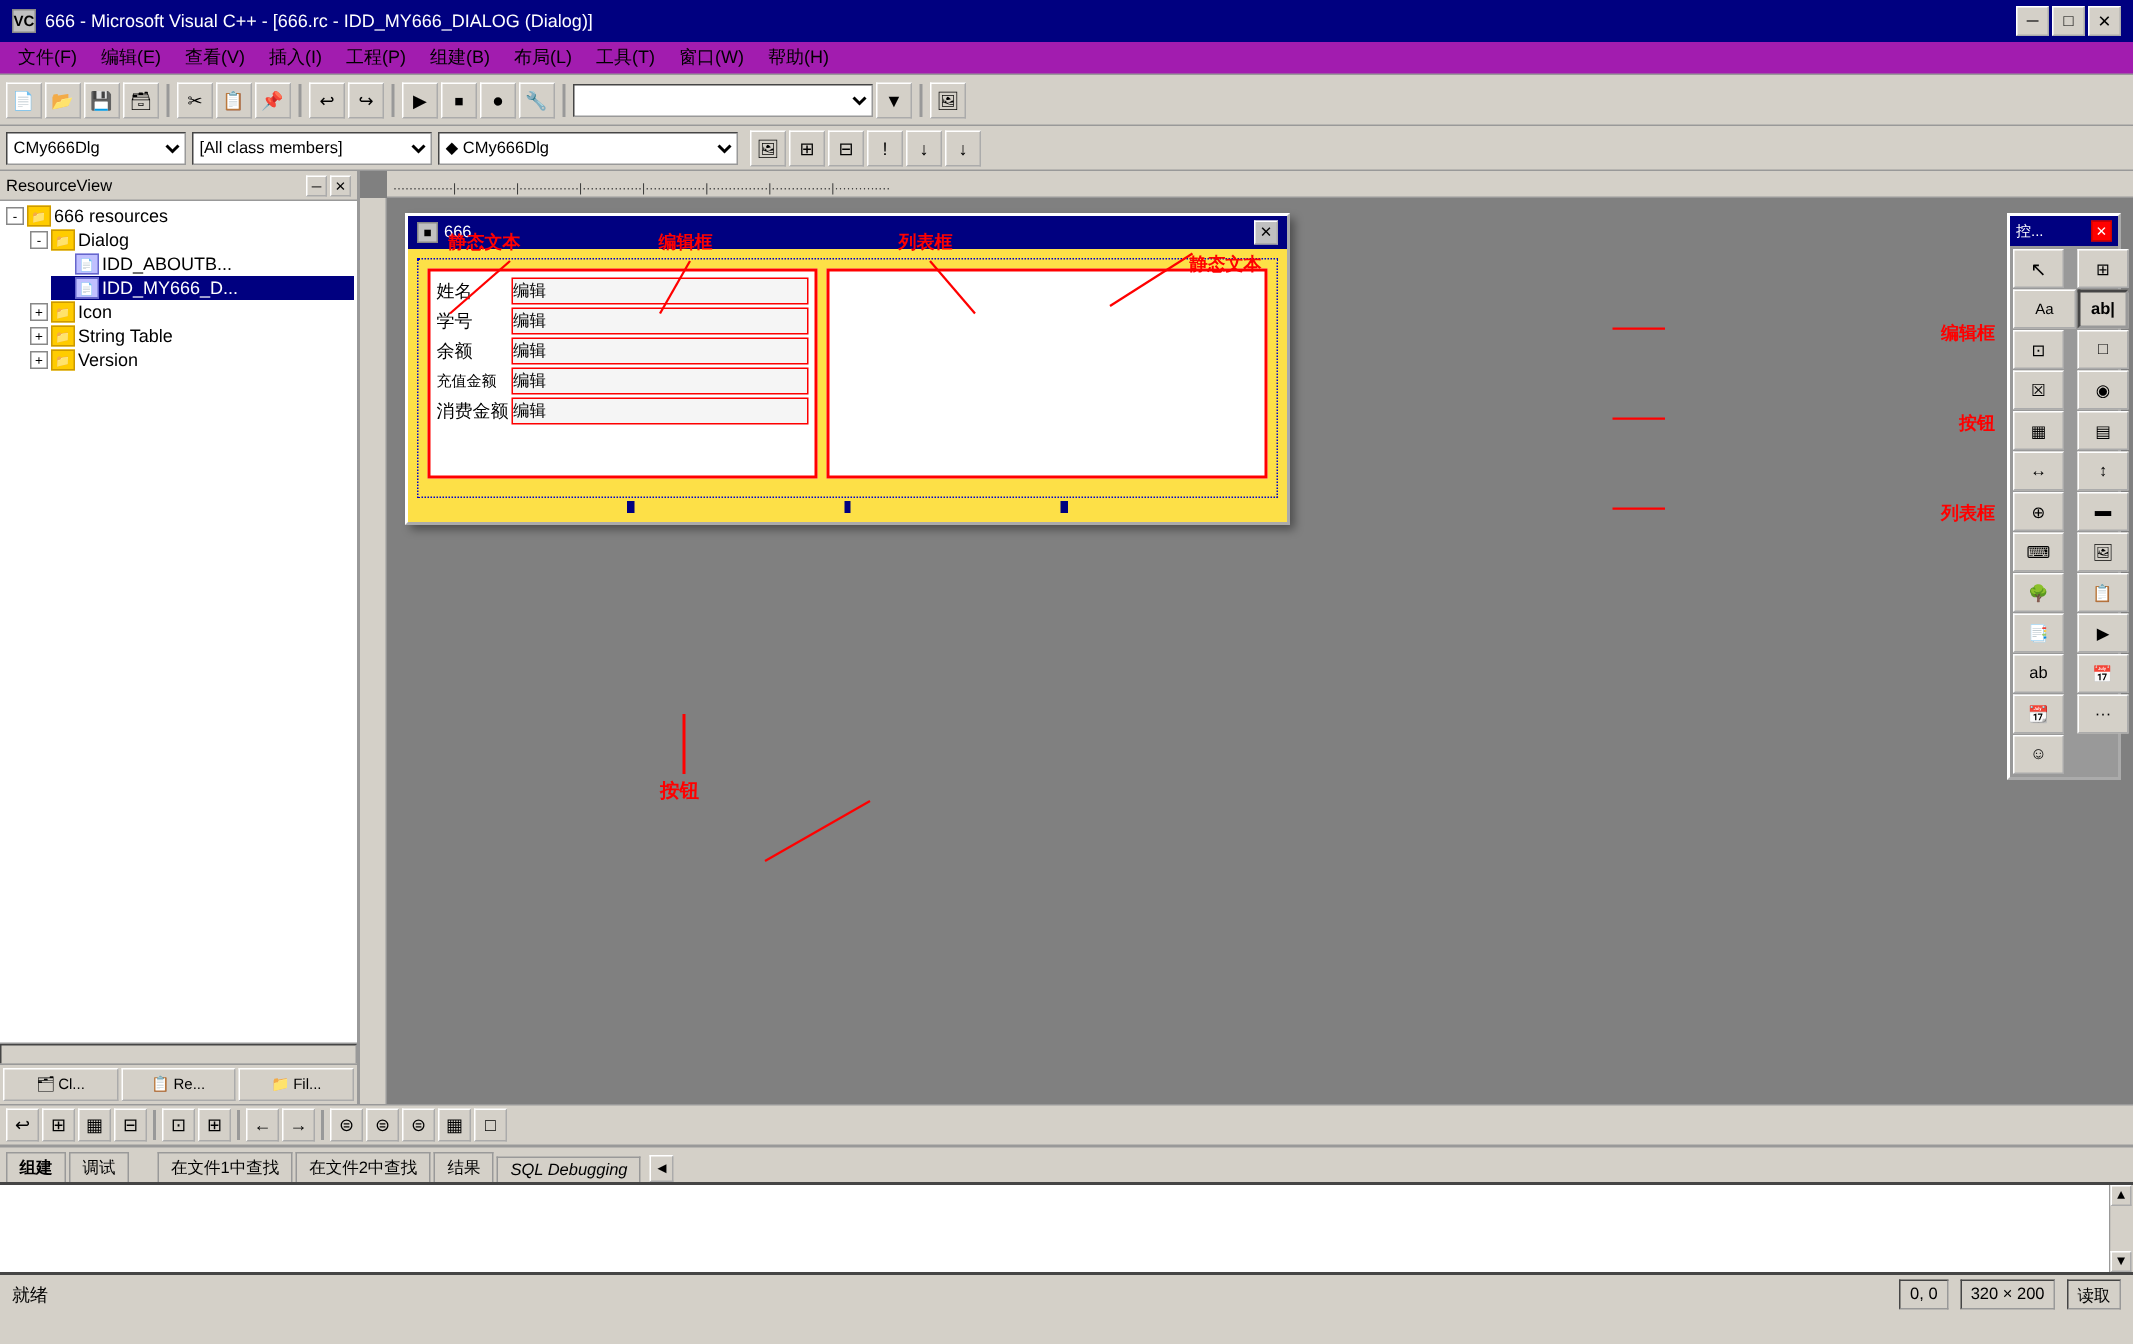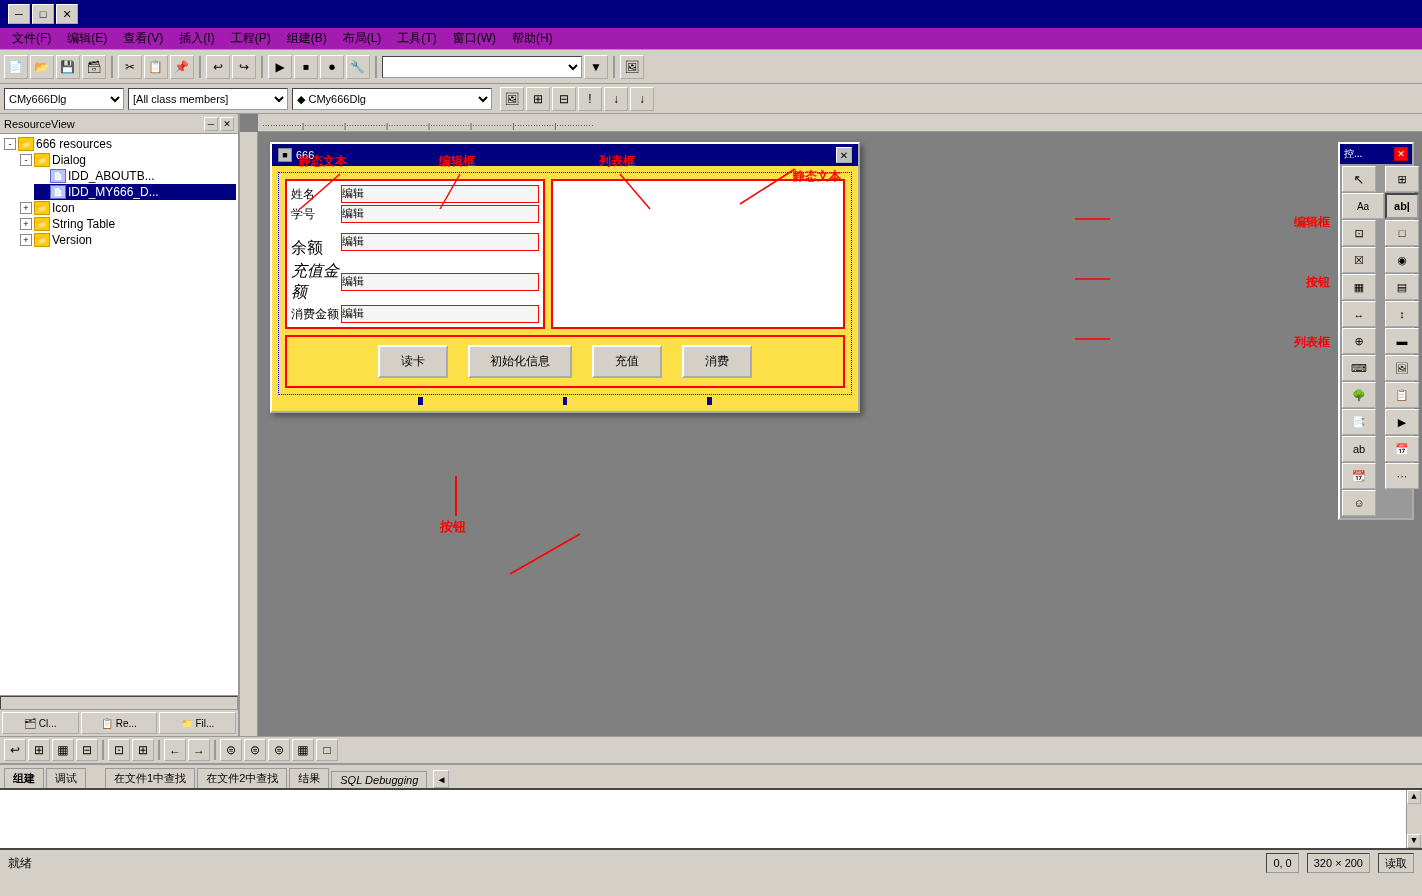--- a/index.html
+++ b/index.html
@@ -23,20 +23,24 @@
     .toolbar-combo { height: 22px; font-size: 11px; background: white; border: 1px inset #999; width: 200px; }
 
     
     .class-toolbar { background: #d4d0c8; height: 30px; display: flex; align-items: center; padding: 2px 4px; gap: 4px; border-bottom: 1px solid #999; }
     .class-combo { height: 22px; font-size: 11px; background: white; border: 1px inset #999; }
   </style>
 </head>
 <body>
 
 <div class="title-bar">
+  <div class="title-bar-left">
+    <div class="title-bar-icon">VC</div>
+    <span>666 - Microsoft Visual C++ - [666.rc - IDD_MY666_DIALOG (Dialog)]</span>
+  </div>
   <div class="title-bar-buttons">
     <div class="title-btn">─</div>
     <div class="title-btn">□</div>
     <div class="title-btn">✕</div>
   </div>
 </div>
 
 <div class="menu-bar">
   <span class="menu-item">文件(F)</span>
   <span class="menu-item">编辑(E)</span>
@@ -203,45 +207,37 @@
             <div style="border:2px solid red;padding:4px;background:white;width:260px;">
               <div style="display:flex;align-items:center;margin-bottom:2px;">
                 <span style="width:50px;font-size:12px;">姓名</span>
                 <div style="flex:1;border:1px solid red;height:18px;background:#f5f5f5;font-size:11px;">编辑</div>
               </div>
               <div style="display:flex;align-items:center;margin-bottom:2px;">
                 <span style="width:50px;font-size:12px;">学号</span>
                 <div style="flex:1;border:1px solid red;height:18px;background:#f5f5f5;font-size:11px;">编辑</div>
               </div>
               <div style="display:flex;align-items:center;margin-bottom:2px;">
-                <span style="width:50px;font-size:16px;margin-top:13px;">余额</span>
+                <span style="width:50px;font-size:12px;">余额</span>
                 <div style="flex:1;border:1px solid red;height:18px;background:#f5f5f5;font-size:11px;">编辑</div>
               </div>
               <div style="display:flex;align-items:center;margin-bottom:2px;">
-                <span style="width:50px;font-size:16px;font-style:italic;">充值金额</span>
+                <span style="width:50px;font-size:10px;">充值金额</span>
                 <div style="flex:1;border:1px solid red;height:18px;background:#f5f5f5;font-size:11px;">编辑</div>
               </div>
               <div style="display:flex;align-items:center;">
                 <span style="width:50px;font-size:12px;">消费金额</span>
                 <div style="flex:1;border:1px solid red;height:18px;background:#f5f5f5;font-size:11px;">编辑</div>
               </div>
             </div>
 
             <div style="border:2px solid red;flex:1;background:white;min-height:140px;">
             </div>
           </div>
 
-          <div style="border:2px solid red;padding:8px;margin-top:4px;">
-            <div style="display:flex;gap:20px;justify-content:center;">
-              <button style="background:#d4d0c8;border:2px outset #fff;padding:6px 20px;font-size:12px;cursor:pointer;min-width:70px;">读卡</button>
-              <button style="background:#d4d0c8;border:2px outset #fff;padding:6px 20px;font-size:12px;cursor:pointer;min-width:80px;">初始化信息</button>
-              <button style="background:#d4d0c8;border:2px outset #fff;padding:6px 20px;font-size:12px;cursor:pointer;min-width:70px;">充值</button>
-              <button style="background:#d4d0c8;border:2px outset #fff;padding:6px 20px;font-size:12px;cursor:pointer;min-width:70px;">消费</button>
-            </div>
-          </div>
 
         </div>
 
         <div style="display:flex;justify-content:center;margin-top:2px;">
           <div style="width:8px;height:8px;background:#000080;margin:0 140px;"></div>
           <div style="width:8px;height:8px;background:#000080;"></div>
           <div style="width:8px;height:8px;background:#000080;margin:0 140px;"></div>
         </div>
 
       </div>

